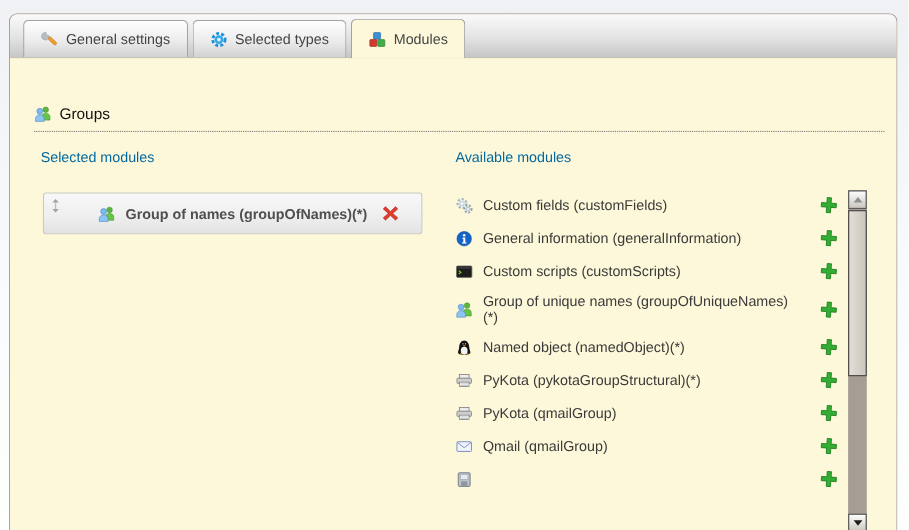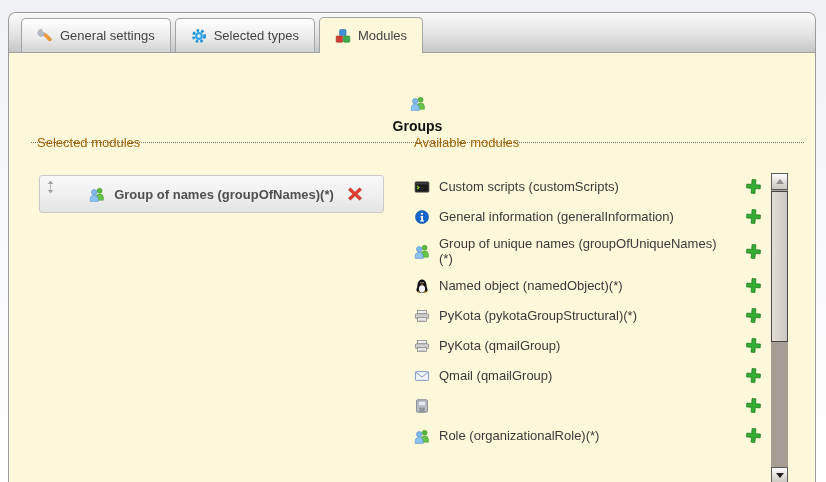--- a/index.html
+++ b/index.html
@@ -17,22 +17,22 @@
     padding:0 15px;border:1px solid #a3a3a3;border-bottom:none;
     border-radius:5px 5px 0 0;background:linear-gradient(180deg,#ffffff 0%,#ececec 55%,#d2d2d2 100%);
     font-size:13px;color:#444;white-space:nowrap;cursor:pointer;}
   .tab.active{background:#fdf8d9;height:36px;margin-bottom:-1px;position:relative;z-index:2;}
   
   .ic{display:inline-flex;width:16px;height:16px;flex:0 0 16px;}
   .ic svg{width:100%;height:100%;}
   
   .section-header{position:absolute;left:22px;top:82px;width:773px;display:flex;
     align-items:center;gap:7px;padding-bottom:8px;border-bottom:1px dotted #777;
-    font-size:14px;font-weight:bold;color:#111;flex-direction:column;}
-  .col-label{position:absolute;font-size:13px;color:#a16207;}
+    font-size:14px;font-weight:normal;color:#111;}
+  .col-label{position:absolute;font-size:13px;color:#0369a1;}
   .col-label.left{left:28px;top:122px;}
   .col-label.right{left:405px;top:122px;}
   
   .selected-list{position:absolute;left:30px;top:162px;width:345px;}
   .sel-row{position:relative;height:38px;margin-bottom:10px;box-sizing:border-box;
     border:1px solid #c9c9c9;border-radius:3px;
     background:linear-gradient(180deg,#f8f8f8 0%,#efefef 55%,#e3e3e3 100%);
     display:flex;align-items:center;justify-content:center;gap:9px;}
   .sel-label{font-size:13px;color:#4f4f4f;font-weight:bold;}
   .drag{position:absolute;left:6px;top:4px;width:9px;height:14px;display:inline-flex;cursor:ns-resize;}
@@ -134,41 +134,59 @@
             <svg viewBox="0 0 16 16">
               <path d="M3.4 1.8L8 6.2l4.6-4.4L14.6 4 10 8l4.6 4-2 2.2L8 9.8l-4.6 4.4L1.4 12 6 8 1.4 4z" fill="#e23b2e" stroke="#a8261b" stroke-width="0.5"></path>
             </svg>
           </span>
         </div>
       </div>
     <div class="available-list" id="available-list">
         <div class="av-row">
           <span class="ic">
             <svg viewBox="0 0 16 16">
+              <circle cx="6" cy="6" r="4" fill="none" stroke="#9fb4c4" stroke-width="2" stroke-dasharray="2 1.6"></circle>
+              <circle cx="6" cy="6" r="2.6" fill="#c8d6e2"></circle>
+              <circle cx="6" cy="6" r="1.1" fill="#fff"></circle>
+              <circle cx="11.5" cy="11" r="3.2" fill="none" stroke="#8da3b5" stroke-width="1.8" stroke-dasharray="1.7 1.4"></circle>
+              <circle cx="11.5" cy="11" r="2" fill="#b7c7d4"></circle>
+              <circle cx="11.5" cy="11" r="0.9" fill="#fff"></circle>
+            </svg>
+          </span>
+          <span class="av-label">Custom fields (customFields)</span>
+          <span class="add">
+            <svg viewBox="0 0 16 16">
+              <path d="M6.2 1.6h3.6v4.6h4.6v3.6H9.8v4.6H6.2V9.8H1.6V6.2h4.6z" fill="#33ad33" stroke="#1d7a1d" stroke-width="0.7" transform="rotate(4 8 8)"></path>
+            </svg>
+          </span>
+        </div>
+        <div class="av-row">
+          <span class="ic">
+            <svg viewBox="0 0 16 16">
+              <circle cx="8" cy="8" r="6.6" fill="#1565c8" stroke="#0d4a9b" stroke-width="0.5"></circle>
+              <circle cx="8" cy="4.8" r="1.15" fill="#fff"></circle>
+              <path d="M6.8 7h2.2v4.2h1v1.2H6.2v-1.2h1V8.2h-.8z" fill="#fff"></path>
+            </svg>
+          </span>
+          <span class="av-label">General information (generalInformation)</span>
+          <span class="add">
+            <svg viewBox="0 0 16 16">
+              <path d="M6.2 1.6h3.6v4.6h4.6v3.6H9.8v4.6H6.2V9.8H1.6V6.2h4.6z" fill="#33ad33" stroke="#1d7a1d" stroke-width="0.7" transform="rotate(4 8 8)"></path>
+            </svg>
+          </span>
+        </div>
+        <div class="av-row">
+          <span class="ic">
+            <svg viewBox="0 0 16 16">
               <rect x="1" y="2.8" width="14" height="10.4" rx="1" fill="#1c1c1c" stroke="#6b6b6b" stroke-width="0.7"></rect>
               <rect x="2" y="3.8" width="12" height="1.6" fill="#3a3a3a"></rect>
               <path d="M3 7l2 1.6L3 10.2" fill="none" stroke="#7ed321" stroke-width="1.1"></path>
             </svg>
           </span>
           <span class="av-label">Custom scripts (customScripts)</span>
-          <span class="add">
-            <svg viewBox="0 0 16 16">
-              <path d="M6.2 1.6h3.6v4.6h4.6v3.6H9.8v4.6H6.2V9.8H1.6V6.2h4.6z" fill="#33ad33" stroke="#1d7a1d" stroke-width="0.7" transform="rotate(4 8 8)"></path>
-            </svg>
-          </span>
-        </div>
-        <div class="av-row">
-          <span class="ic">
-            <svg viewBox="0 0 16 16">
-              <circle cx="8" cy="8" r="6.6" fill="#1565c8" stroke="#0d4a9b" stroke-width="0.5"></circle>
-              <circle cx="8" cy="4.8" r="1.15" fill="#fff"></circle>
-              <path d="M6.8 7h2.2v4.2h1v1.2H6.2v-1.2h1V8.2h-.8z" fill="#fff"></path>
-            </svg>
-          </span>
-          <span class="av-label">General information (generalInformation)</span>
           <span class="add">
             <svg viewBox="0 0 16 16">
               <path d="M6.2 1.6h3.6v4.6h4.6v3.6H9.8v4.6H6.2V9.8H1.6V6.2h4.6z" fill="#33ad33" stroke="#1d7a1d" stroke-width="0.7" transform="rotate(4 8 8)"></path>
             </svg>
           </span>
         </div>
         <div class="av-row">
           <span class="ic">
             <svg viewBox="0 0 16 16">
               <circle cx="10.6" cy="4.8" r="2.5" fill="#59b83c" stroke="#3c8f27" stroke-width="0.5"></circle>
@@ -258,36 +276,20 @@
               <rect x="4.6" y="3.2" width="6.8" height="4.6" fill="#e7ebf0" stroke="#9aa2ac" stroke-width="0.5"></rect>
               <rect x="5.2" y="9.6" width="5.6" height="4.6" fill="#8f959d"></rect>
             </svg>
           </span>
           <span class="add">
             <svg viewBox="0 0 16 16">
               <path d="M6.2 1.6h3.6v4.6h4.6v3.6H9.8v4.6H6.2V9.8H1.6V6.2h4.6z" fill="#33ad33" stroke="#1d7a1d" stroke-width="0.7" transform="rotate(4 8 8)"></path>
             </svg>
           </span>
         </div>
-        <div class="av-row">
-          <span class="ic">
-            <svg viewBox="0 0 16 16">
-              <circle cx="10.6" cy="4.8" r="2.5" fill="#59b83c" stroke="#3c8f27" stroke-width="0.5"></circle>
-              <path d="M6.8 14.2v-2.7a3.8 3.4 0 0 1 7.6 0v2.7z" fill="#66c447" stroke="#3c8f27" stroke-width="0.5"></path>
-              <circle cx="5.2" cy="6.2" r="2.7" fill="#7db9ee" stroke="#4a86c2" stroke-width="0.5"></circle>
-              <path d="M1.2 15.4v-2.5a4 3.6 0 0 1 8 0v2.5z" fill="#8cc3f2" stroke="#4a86c2" stroke-width="0.5"></path>
-            </svg>
-          </span>
-          <span class="av-label">Role (organizationalRole)(*)</span>
-          <span class="add">
-            <svg viewBox="0 0 16 16">
-              <path d="M6.2 1.6h3.6v4.6h4.6v3.6H9.8v4.6H6.2V9.8H1.6V6.2h4.6z" fill="#33ad33" stroke="#1d7a1d" stroke-width="0.7" transform="rotate(4 8 8)"></path>
-            </svg>
-          </span>
-        </div>
       </div>
 
     <div class="scrollbar">
       <div class="sb-btn">
         <span class="tri-up"></span>
       </div>
       <div class="sb-thumb"></div>
       <div class="sb-track"></div>
       <div class="sb-btn">
         <span class="tri-down"></span>

